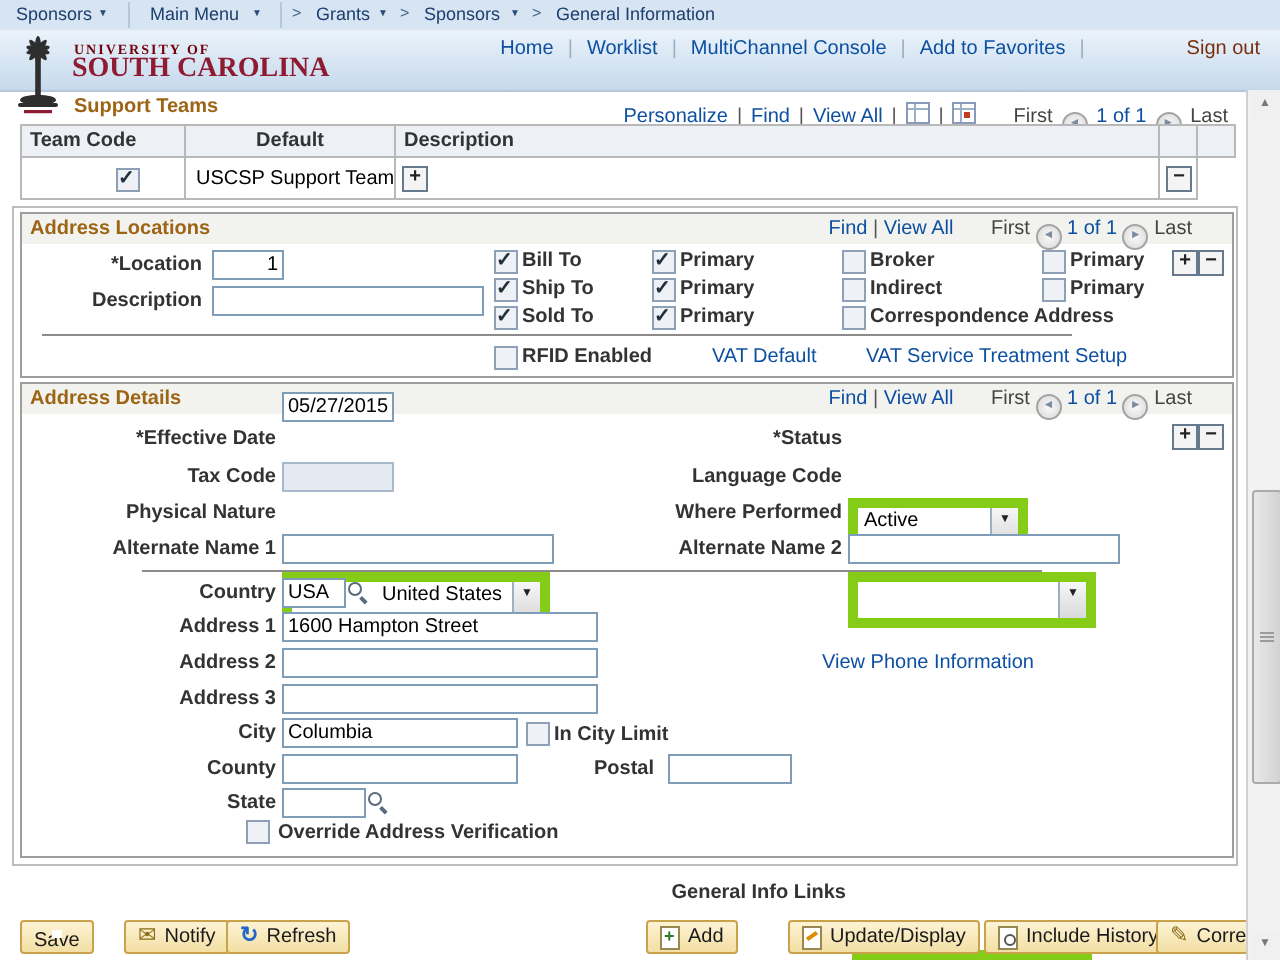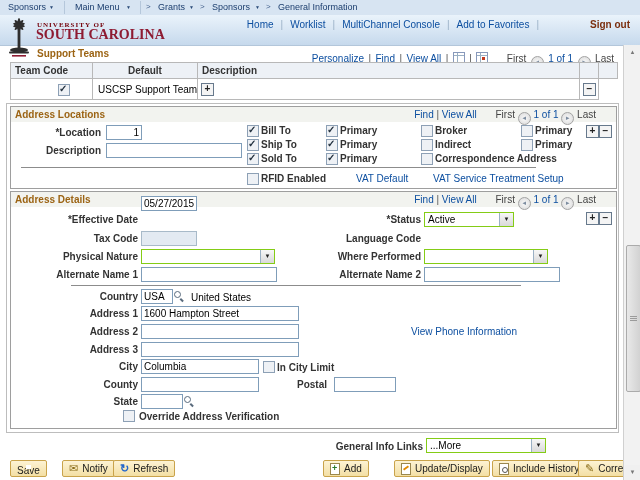--- a/index.html
+++ b/index.html
@@ -27,21 +27,21 @@
   .alink{position:absolute;font-size:10px;color:#0d4fa0;cursor:pointer;white-space:nowrap;}
   .sep{font-size:10px;color:#555;}
   .sectitle{position:absolute;font-size:10px;font-weight:bold;color:#9c6414;white-space:nowrap;}
   .cb{position:absolute;width:10px;height:10px;border:1px solid #8da0b5;background:#eef1f5;cursor:pointer;}
   .cb.checked::after{content:"\2713";position:absolute;left:0px;top:-2px;font-size:10px;font-weight:bold;color:#22303e;}
   .cblbl{position:absolute;font-size:10px;font-weight:bold;color:#333;line-height:11px;white-space:nowrap;}
   .pm{position:absolute;width:11px;height:11px;border:1px solid #67798c;background:#f4f4f4;font-size:10px;font-weight:bold;line-height:10px;text-align:center;color:#222;cursor:pointer;}
   .mag{position:absolute;width:11px;height:11px;cursor:pointer;}
   .mag::before{content:"";position:absolute;left:0;top:0;width:5px;height:5px;border:1.5px solid #5a6b7d;border-radius:50%;}
   .mag::after{content:"";position:absolute;left:7px;top:7px;width:4px;height:1.5px;background:#5a6b7d;transform:rotate(45deg);transform-origin:0 0;}
-  .sel{position:absolute;height:15px;border:1px solid #84cc16;background:#fff;box-sizing:border-box;}
+  .sel{position:absolute;height:28px;border:5px solid #84cc16;background:#fff;box-sizing:border-box;margin-top:37px;}
   .sel .sv{position:absolute;left:3px;top:1px;font-size:10px;color:#000;white-space:nowrap;}
   .sel .db{position:absolute;right:0;top:0;bottom:0;width:13px;background:linear-gradient(#f7f7f7,#d9d9d9);border-left:1px solid #9ab0c4;font-size:6px;line-height:13px;text-align:center;color:#222;cursor:pointer;}
   .gbox{position:absolute;border:1px solid #9e9e9e;background:#fff;}
   .ghead{position:absolute;left:0;top:0;right:0;height:15px;background:#f2f3ef;}
   .gnav{position:absolute;top:2px;white-space:nowrap;font-size:10px;}
   .navtext{font-size:10px;color:#444;}
   .pageblue{font-size:10px;color:#0d4fa0;}
   .parrow{display:inline-block;width:11px;height:11px;border-radius:50%;border:1px solid #a3a3a3;background:radial-gradient(#fafafa,#d8d8d8);font-size:6px;line-height:11px;text-align:center;color:#7d8da0;vertical-align:-2px;cursor:pointer;}
   .hr{position:absolute;border-top:1px solid #8c8c8c;height:0;}
   
@@ -111,21 +111,21 @@
 
   <div class="abs" style="right:10px;top:19px;display:flex;gap:7px;align-items:center;">
     <span class="hlink">Home</span>
     <span class="hsep">|</span>
     <span class="hlink">Worklist</span>
     <span class="hsep">|</span>
     <span class="hlink">MultiChannel Console</span>
     <span class="hsep">|</span>
     <span class="hlink">Add to Favorites</span>
     <span class="hsep">|</span>
-    <span class="hlink" style="color:#7a2e0e;font-weight:bold;padding-left:44px;">Sign out</span>
+    <span class="hlink" style="color:#7a2e0e;font-weight:normal;padding-left:44px;">Sign out</span>
   </div>
 
   <span class="sectitle" style="left:37px;top:48px;">Support Teams</span>
   <div class="abs" style="left:300px;top:48px;width:314px;text-align:right;white-space:nowrap;">
     <span class="link">Personalize</span>
     <span class="sep">|</span>
     <span class="link">Find</span>
     <span class="sep">|</span>
     <span class="link">View All</span>
     <span class="sep">|</span>

